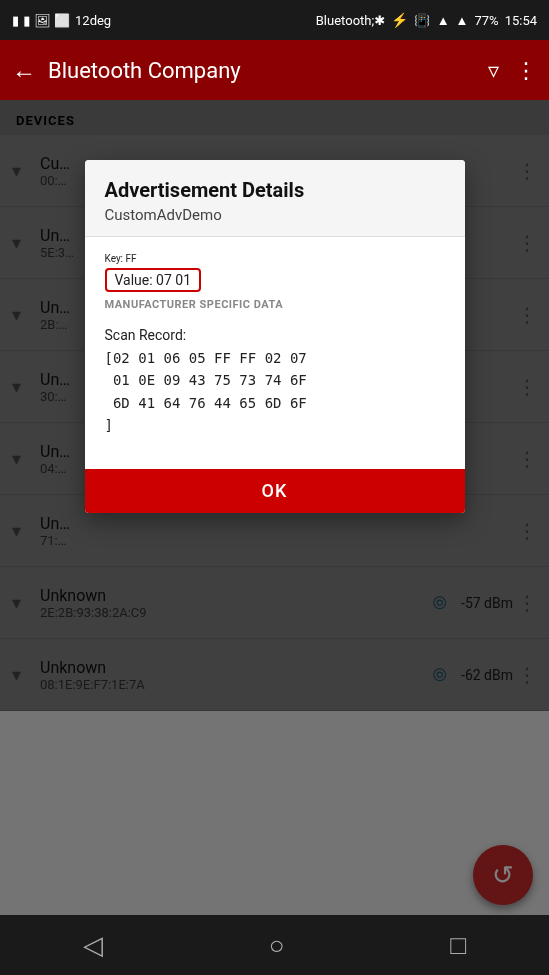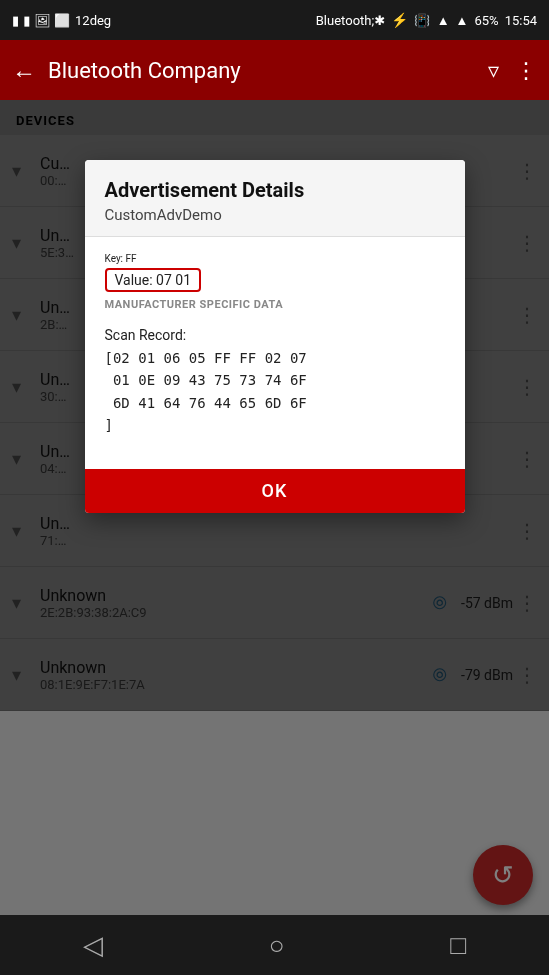--- a/index.html
+++ b/index.html
@@ -290,21 +290,21 @@
     <span class="status-icon">🖼</span>
     <span class="status-icon">⬜</span>
     <span class="status-icon">12deg</span>
   </div>
   <div class="status-right">
     <span class="status-icon">	Bluetooth;✱</span>
     <span style="font-size:14px;">⚡</span>
     <span class="status-icon">📳</span>
     <span class="status-icon">▲</span>
     <span class="status-icon">▲</span>
-    <span>65%</span>
+    <span>77%</span>
     <span>15:54</span>
   </div>
 </div>
 
 <div class="toolbar">
   <span class="toolbar-back">←</span>
   <span class="toolbar-title">Bluetooth Company</span>
   <div class="toolbar-actions">
     <span class="toolbar-action-icon">▿</span>
     <span class="toolbar-action-icon">⋮</span>
@@ -384,21 +384,21 @@
         <span class="device-menu">⋮</span>
       </div>
 
       <div class="device-item">
         <span class="device-chevron">▾</span>
         <div class="device-info">
           <div class="device-name">Unknown</div>
           <div class="device-mac">08:1E:9E:F7:1E:7A</div>
         </div>
         <span style="color:#3a9bd5; font-size:18px; margin:0 6px;">⦾</span>
-        <span class="device-rssi">-79 dBm</span>
+        <span class="device-rssi">-62 dBm</span>
         <span class="device-menu">⋮</span>
       </div>
     </div>
   </div>
 
   <div class="fab" style="position:absolute; bottom:10px; right:16px; z-index:10;">
     <span class="fab-icon">↺</span>
   </div>
 
   <div class="overlay">

